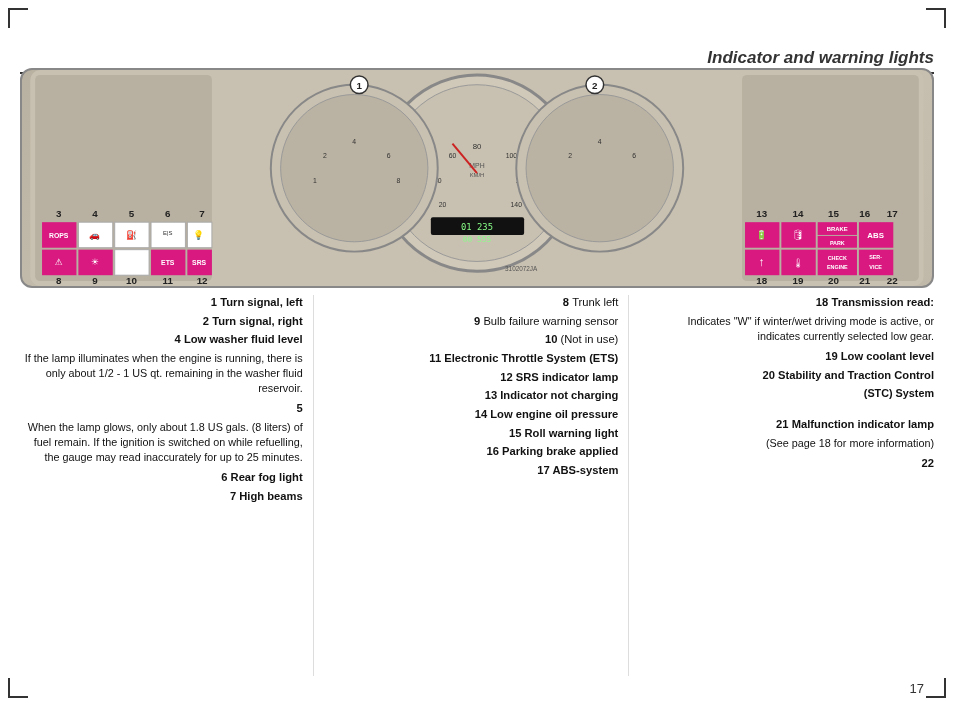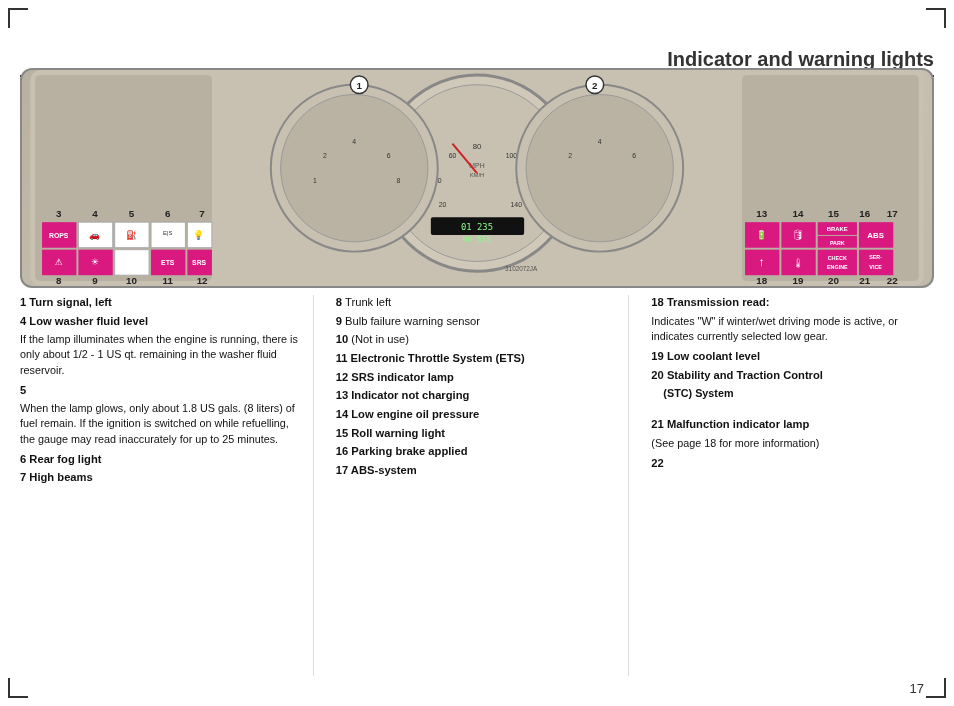--- a/index.html
+++ b/index.html
@@ -39,23 +39,24 @@
       top: 48px;
       right: 20px;
       left: 20px;
       display: flex;
       justify-content: flex-end;
       align-items: center;
       border-bottom: 2px solid #333;
       padding-bottom: 4px;
     }
     .header-title {
-      font-size: 20px;
+      font-size: 17px;
       font-weight: bold;
       color: #333;
+      font-style: italic;
     }
 
     
     .page-number {
       position: absolute;
       bottom: 10px;
       right: 30px;
       font-size: 13px;
       color: #333;
     }
@@ -79,20 +80,21 @@
     }
 
     .main-content {
       position: absolute;
       top: 295px;
       left: 20px;
       right: 20px;
       bottom: 30px;
       display: flex;
       gap: 10px;
+      text-align: right;
     }
 
     .text-col {
       flex: 1;
       font-size: 11.2px;
       line-height: 1.4;
       color: #111;
     }
 
     .entry {
@@ -267,20 +269,24 @@
   </div>
 
   <div class="main-content">
 
     <div class="text-col">
       <div class="entry">
         <span class="entry-bold">1 </span>
         <span class="entry-bold">Turn signal, left</span>
       </div>
       <div class="entry">
+        <span class="entry-bold">2 </span>
+        <span class="entry-bold">Turn signal, right</span>
+      </div>
+      <div class="entry">
         <span class="entry-bold">4 </span>
         <span class="entry-bold">Low washer fluid level</span>
       </div>
       <div class="entry entry-indent">
         If the lamp illuminates when the engine is running, there is only about 1/2 - 1 US qt. remaining in the washer fluid reservoir.
       </div>
       <div class="entry">
         <span class="entry-bold">5 </span>
         <span class="entry-bold"></span>
       </div>

